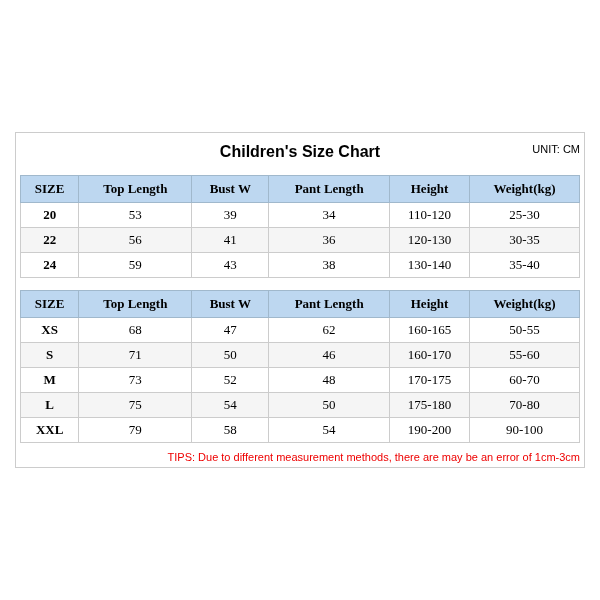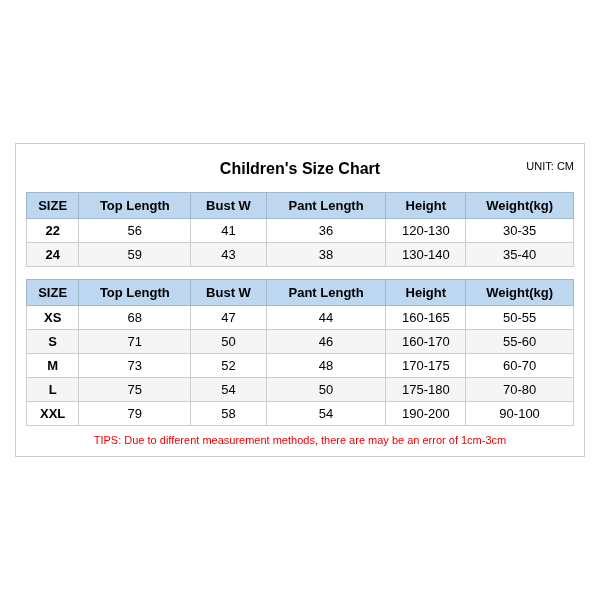--- a/index.html
+++ b/index.html
@@ -9,21 +9,21 @@
       background: #fff;
       font-family: Arial, sans-serif;
       font-size: 13px;
       display: flex;
       align-items: center;
       justify-content: center;
     }
     .chart-container {
       width: 570px;
       border: 1px solid #ccc;
-      padding: 10px;
+      padding: 4px;
       background: #fff;
     }
     .section-title {
       text-align: center;
       font-weight: bold;
       font-size: 16px;
       padding: 6px 0 2px 0;
       position: relative;
     }
     .unit-label {
@@ -31,20 +31,21 @@
       right: 0;
       top: 6px;
       font-size: 11px;
       font-weight: normal;
       margin-left: 16px;
     }
     table {
       width: 100%;
       border-collapse: collapse;
       margin-top: 12px;
+      font-family: Liberation Serif, serif;
     }
     th {
       background-color: #bdd7f0;
       border: 1px solid #a0b8cc;
       padding: 5px 3px;
       text-align: center;
       font-weight: bold;
       font-size: 13px;
     }
     td {
@@ -62,21 +63,21 @@
     td:first-child {
       font-weight: bold;
     }
     .adult-section {
       margin-top: 10px;
     }
     .tips {
       margin-top: 8px;
       font-size: 11px;
       color: #e00;
-      text-align: center;
+      text-align: right;
     }
   </style>
 </head>
 <body>
 
 <div class="chart-container">
 
   <div class="section-title">
     <span>Children's Size Chart</span>
     <span class="unit-label">UNIT: CM</span>
@@ -86,20 +87,28 @@
       <tr>
       <th>SIZE</th>
           <th>Top Length</th>
           <th>Bust W</th>
           <th>Pant Length</th>
           <th>Height</th>
           <th>Weight(kg)</th>
         </tr>
     </thead>
     <tbody id="children-tbody">
+        <tr>
+          <td>20</td>
+          <td>53</td>
+          <td>39</td>
+          <td>34</td>
+          <td>110-120</td>
+          <td>25-30</td>
+        </tr>
         <tr>
           <td>22</td>
           <td>56</td>
           <td>41</td>
           <td>36</td>
           <td>120-130</td>
           <td>30-35</td>
         </tr>
         <tr>
           <td>24</td>
@@ -122,21 +131,21 @@
             <th>Pant Length</th>
             <th>Height</th>
             <th>Weight(kg)</th>
           </tr>
       </thead>
       <tbody id="adult-tbody">
       <tr>
             <td>XS</td>
             <td>68</td>
             <td>47</td>
-            <td>44</td>
+            <td>62</td>
             <td>160-165</td>
             <td>50-55</td>
           </tr>
           <tr>
             <td>S</td>
             <td>71</td>
             <td>50</td>
             <td>46</td>
             <td>160-170</td>
             <td>55-60</td>

